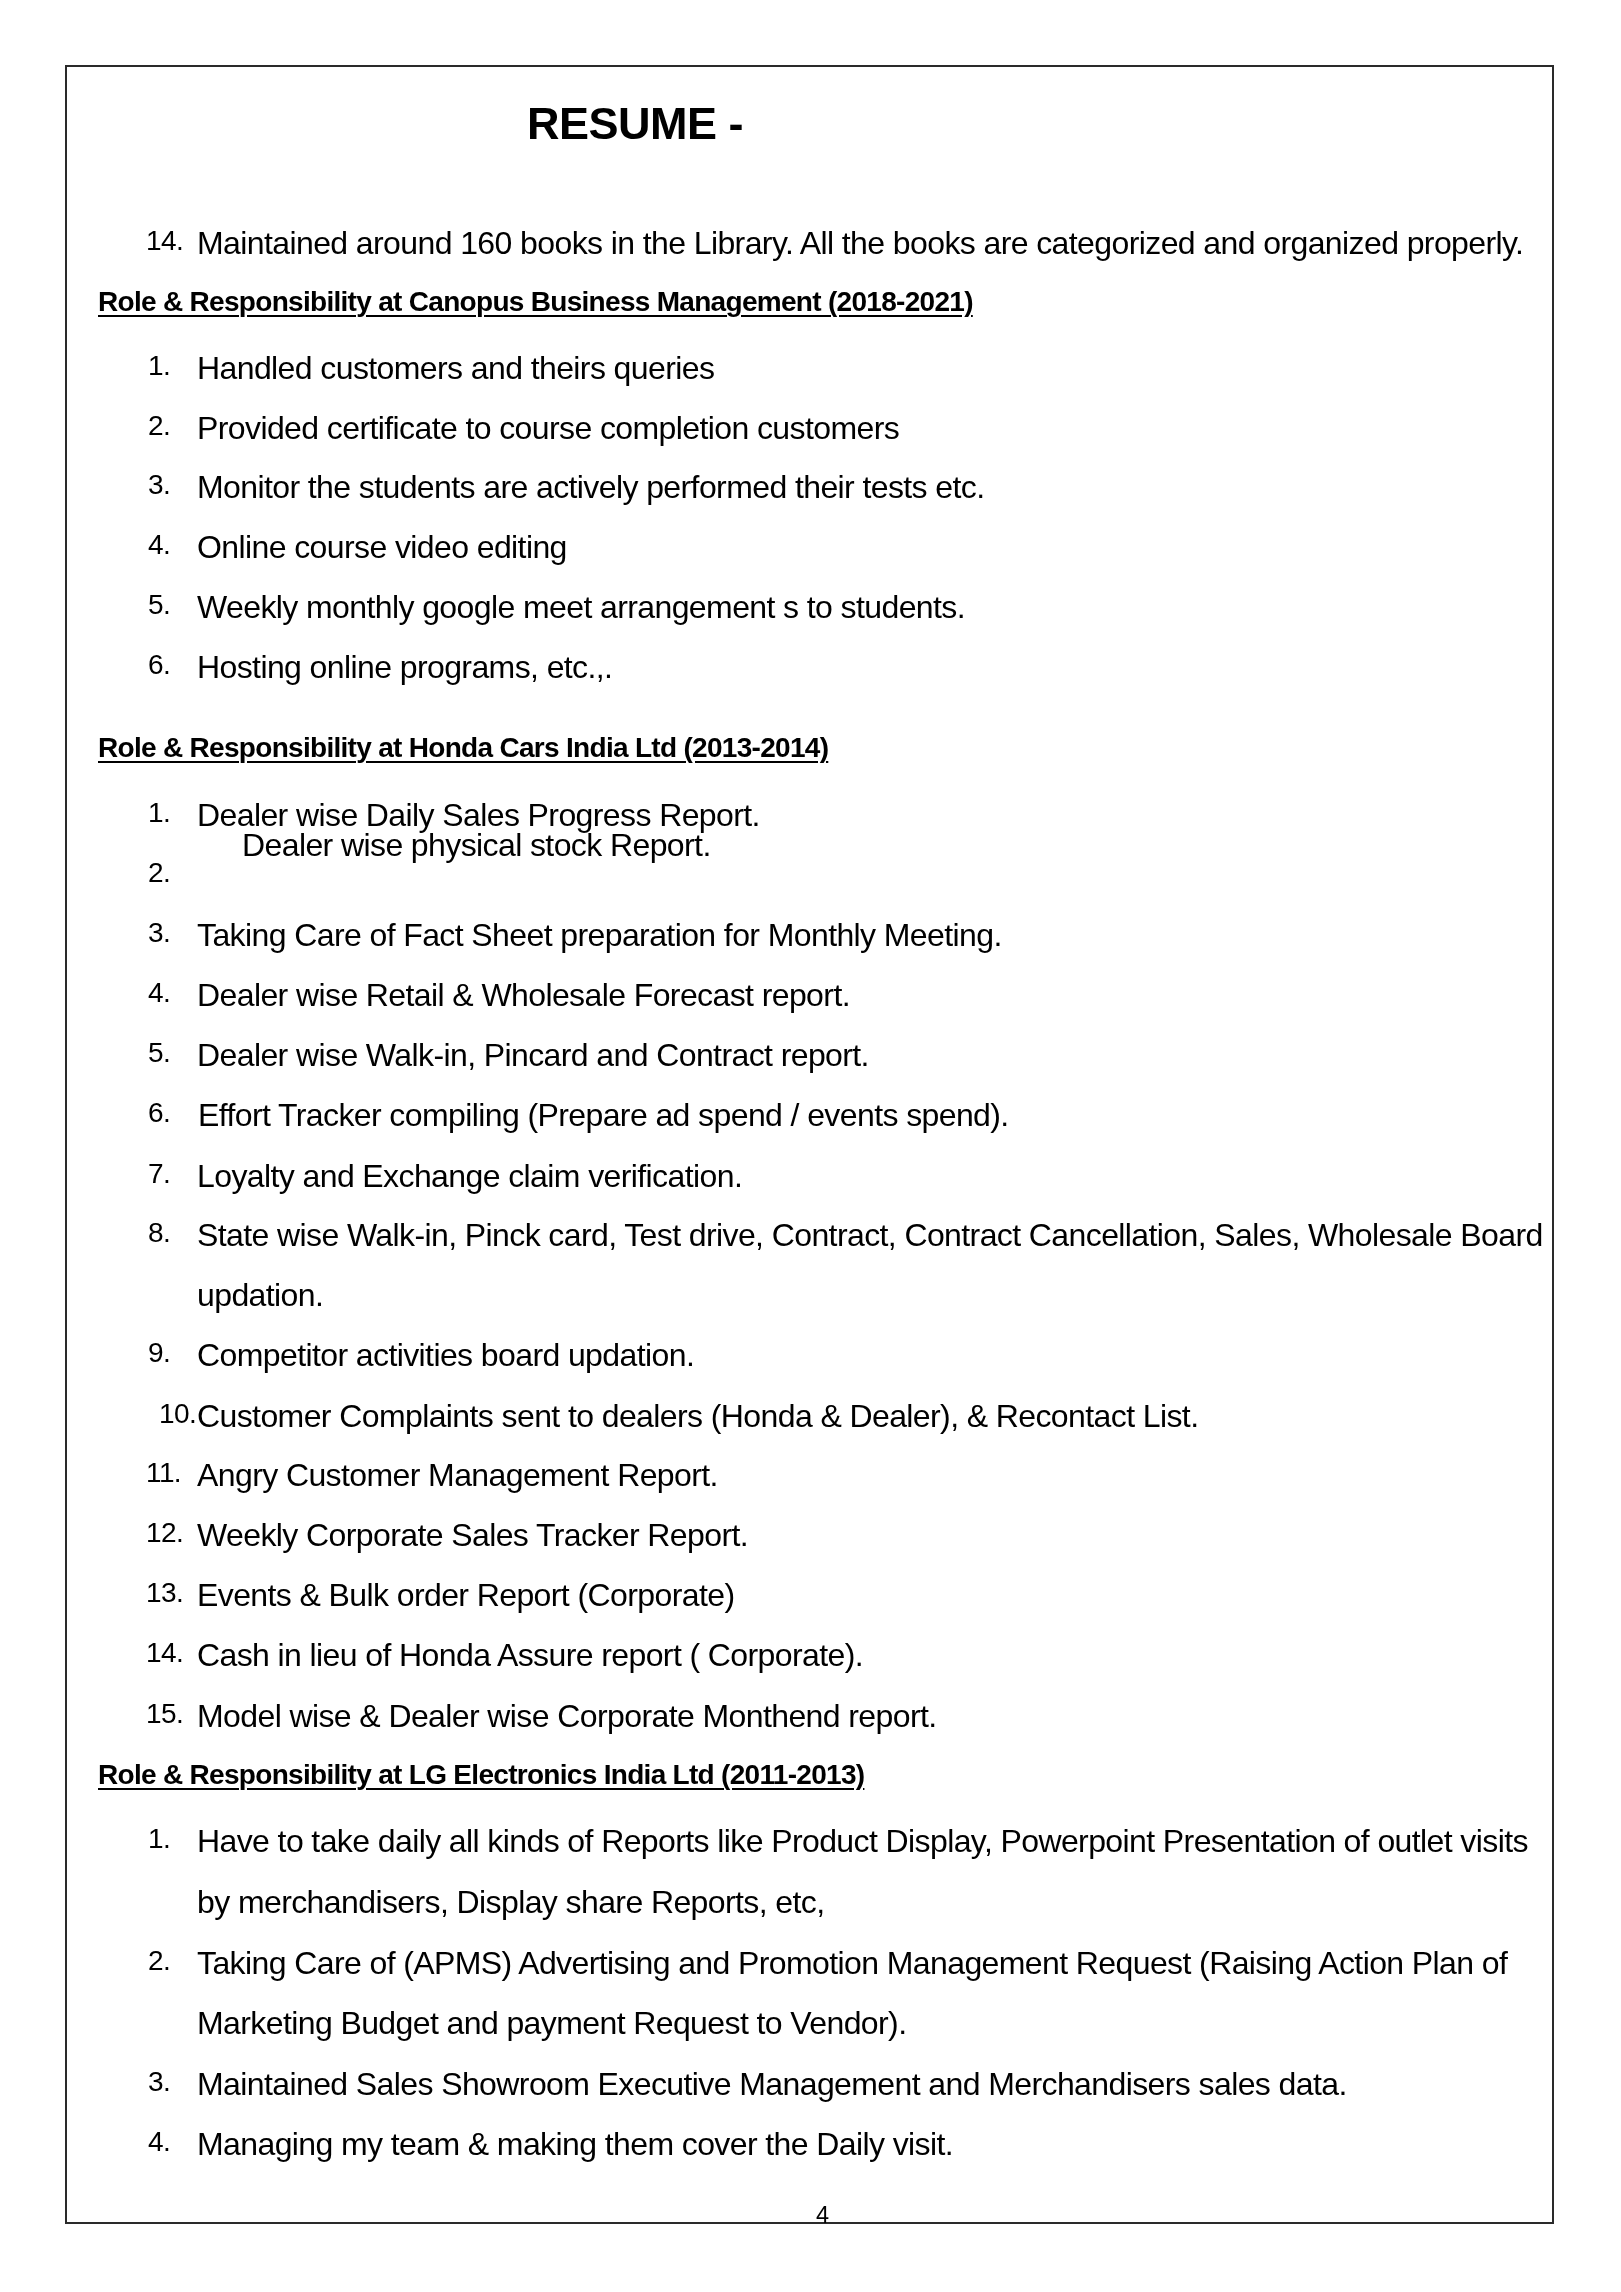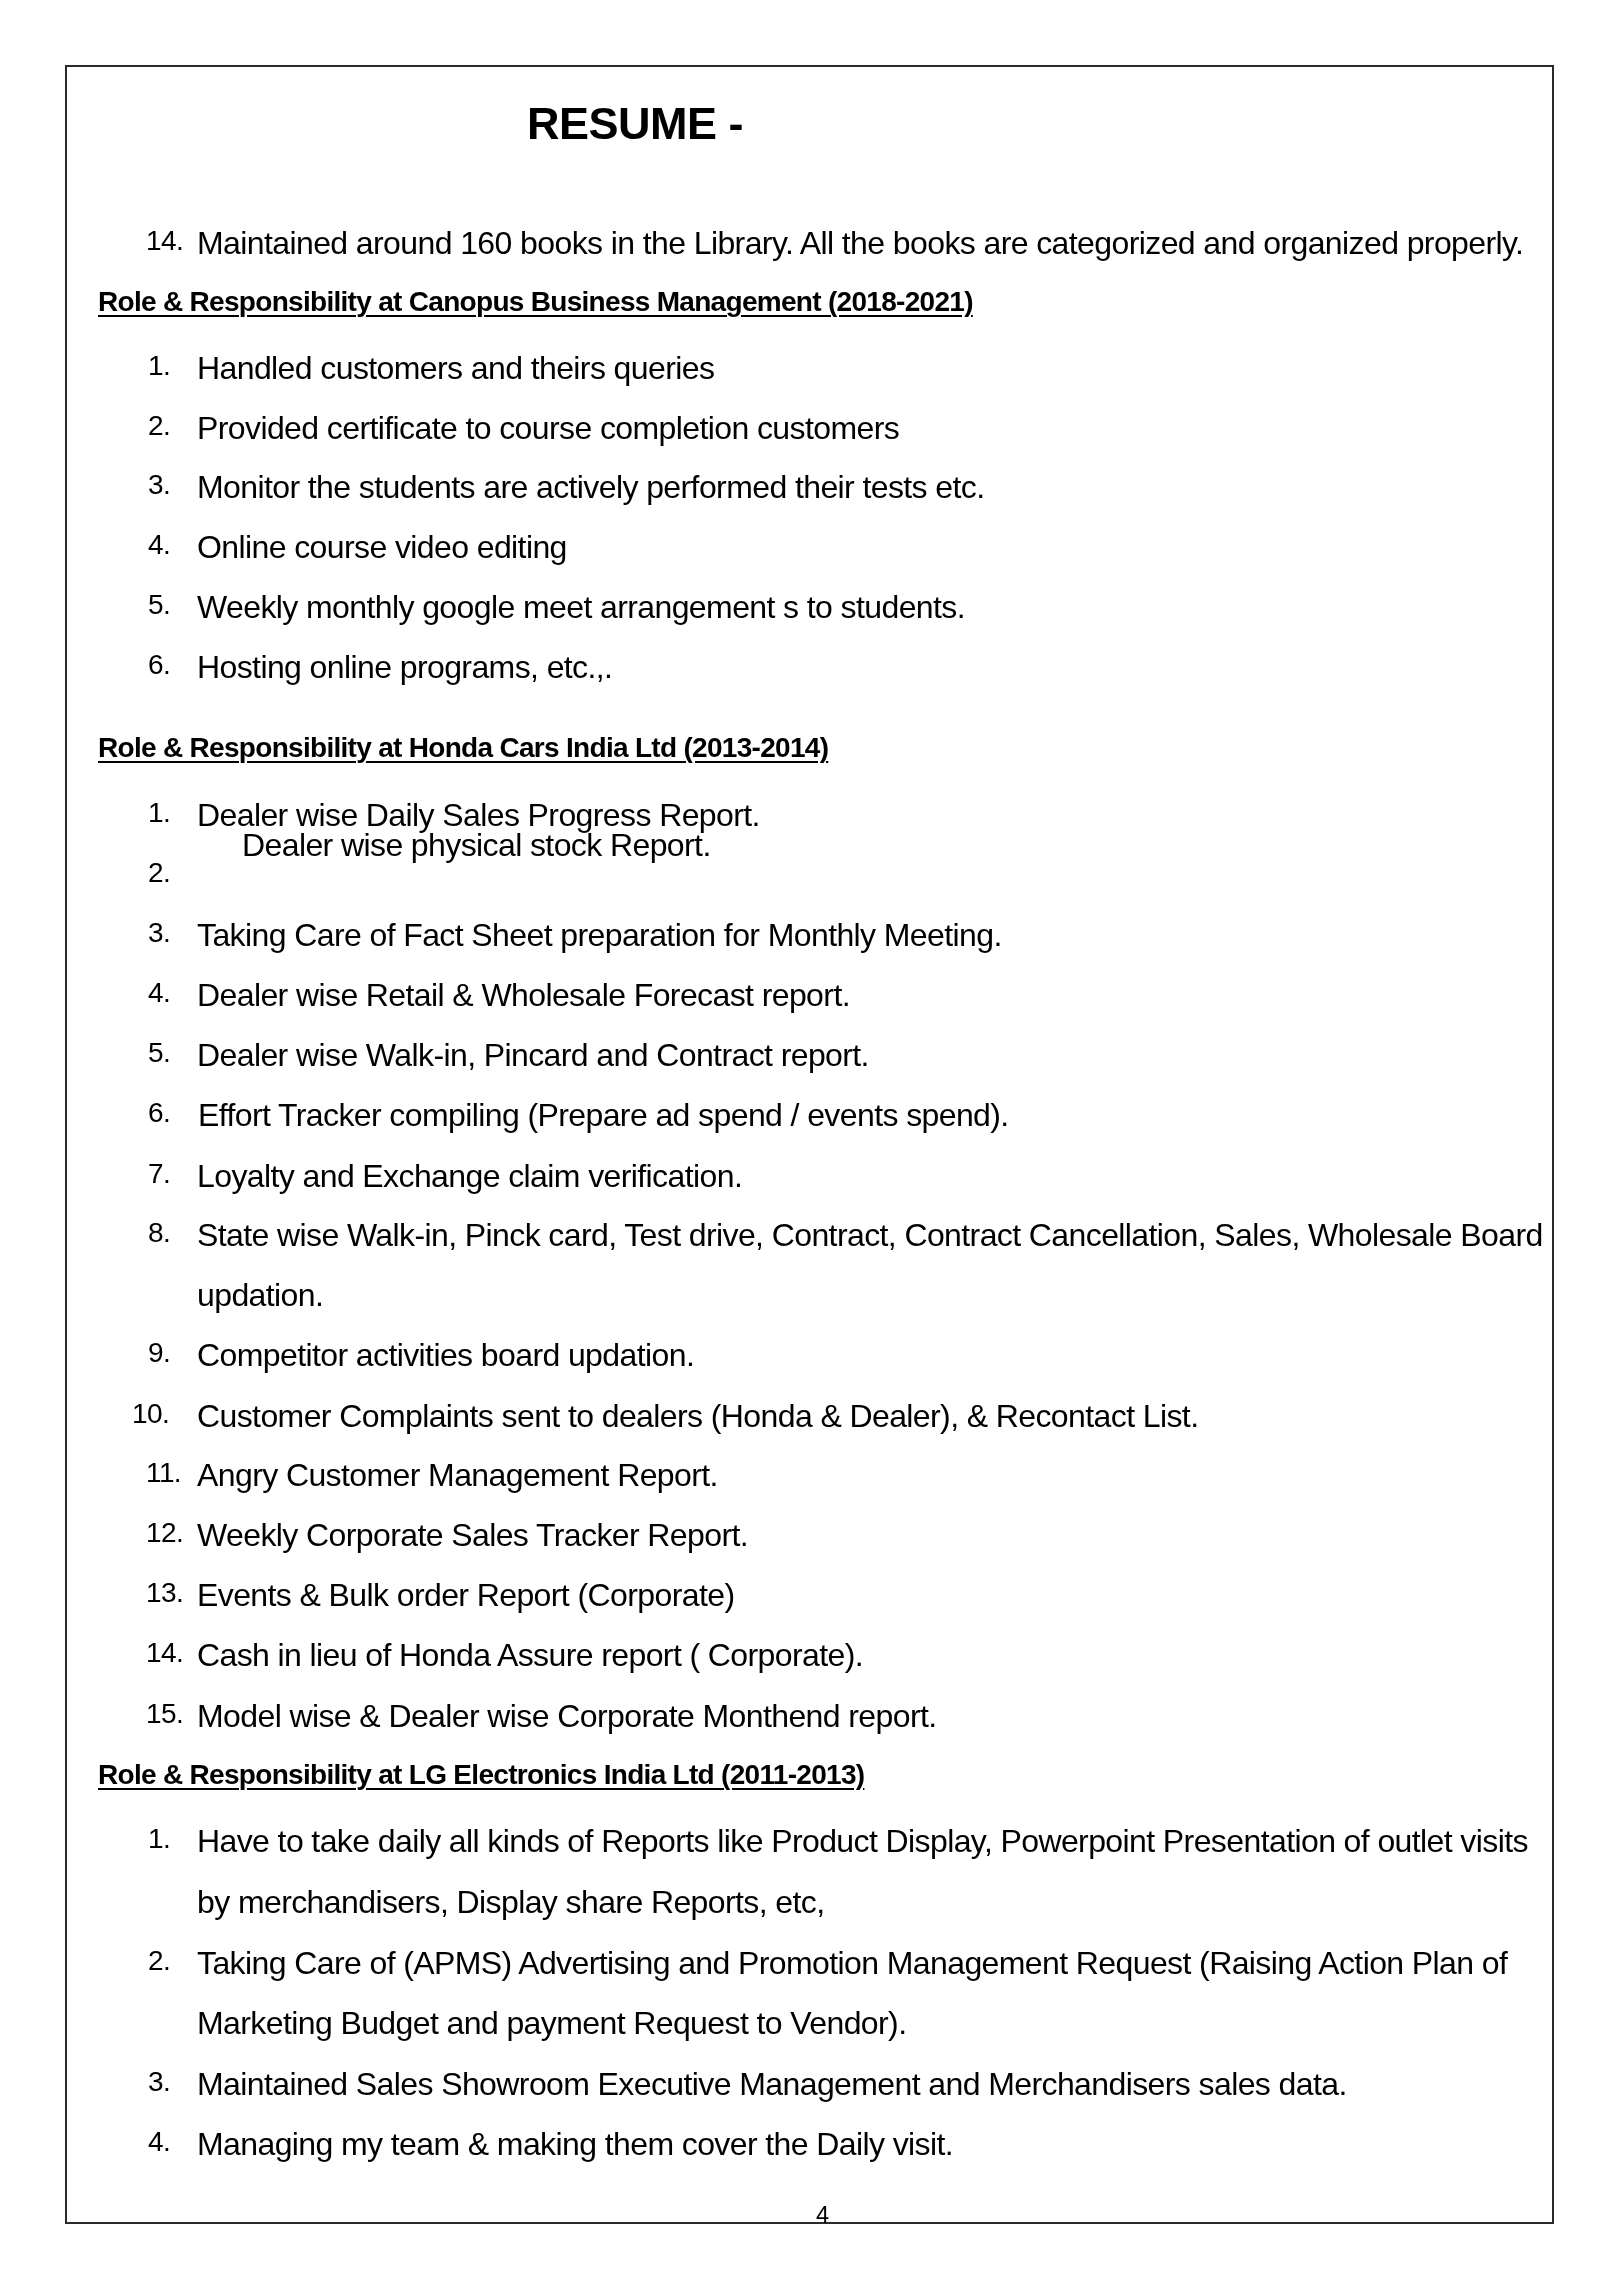--- a/index.html
+++ b/index.html
@@ -143,21 +143,21 @@
   <div>
     <span class="num" style="left:148px; top:1219px;">8.</span>
     <span class="line" style="left:197px; top:1219px;">State wise Walk-in, Pinck card, Test drive, Contract, Contract Cancellation, Sales, Wholesale Board</span>
     <span class="line" style="left:197px; top:1279px;">updation.</span>
   </div>
   <div>
     <span class="num" style="left:148px; top:1339px;">9.</span>
     <span class="line" style="left:197px; top:1339px;">Competitor activities board updation.</span>
   </div>
   <div>
-    <span class="num" style="left:132px; top:1400px;">10.</span>
+    <span class="num" style="left:159px; top:1400px;">10.</span>
     <span class="line" style="left:197px; top:1400px;">Customer Complaints sent to dealers (Honda &amp; Dealer), &amp; Recontact List.</span>
   </div>
   <div>
     <span class="num" style="left:146px; top:1459px;">11.</span>
     <span class="line" style="left:197px; top:1459px;">Angry Customer Management Report.</span>
   </div>
   <div>
     <span class="num" style="left:146px; top:1519px;">12.</span>
     <span class="line" style="left:197px; top:1519px;">Weekly Corporate Sales Tracker Report.</span>
   </div>

